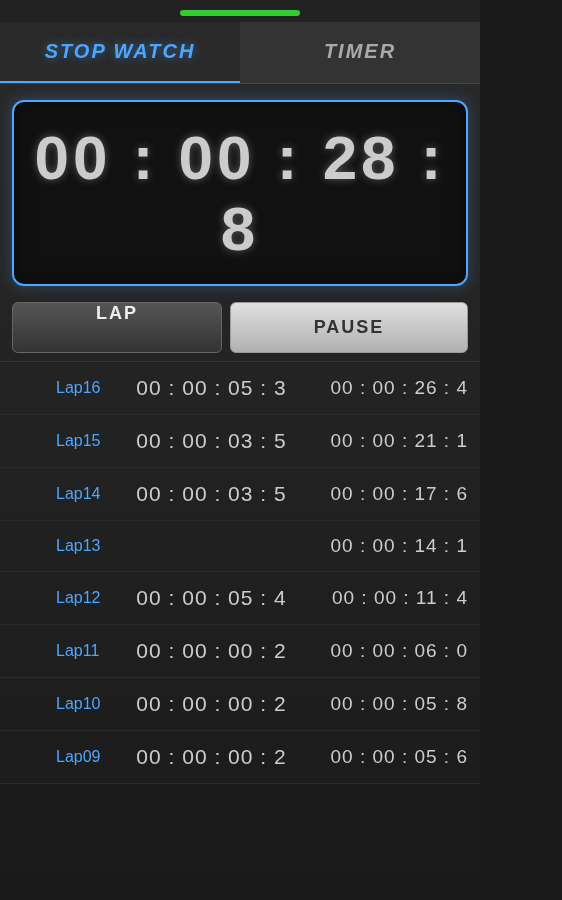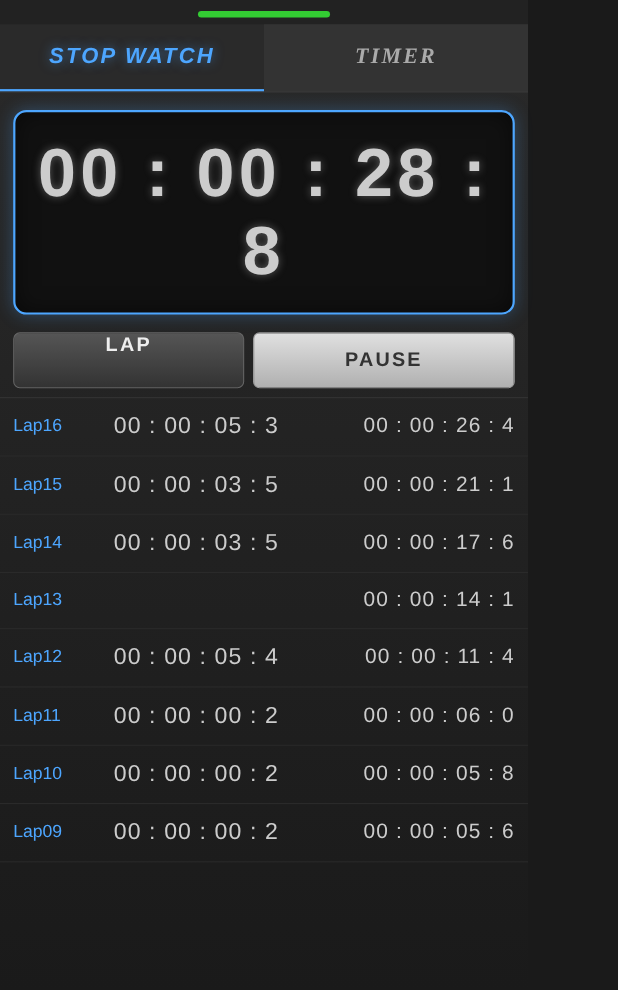--- a/index.html
+++ b/index.html
@@ -62,21 +62,20 @@
       background: #2a2a2a;
       border-bottom: 2px solid #4da6ff;
       font-style: italic;
       text-shadow: 0 0 10px rgba(77, 166, 255, 0.5);
     }
 
     .tab-timer {
       color: #aaa;
       background: #333;
       font-style: italic;
-      font-family: Liberation Serif, serif;
     }
 
     
     .display-container {
       margin: 16px 12px;
       background: #111;
       border: 2px solid #4da6ff;
       border-radius: 12px;
       padding: 20px 10px;
       display: flex;
@@ -148,20 +147,21 @@
       align-items: center;
       padding: 14px 12px;
       border-bottom: 1px solid #2a2a2a;
     }
 
     .lap-name {
       color: #4da6ff;
       font-size: 16px;
       width: 70px;
       flex-shrink: 0;
+      margin-left: 44px;
     }
 
     .lap-time {
       color: #ccc;
       font-size: 21px;
       flex: 1;
       letter-spacing: 1px;
       text-align: center;
     }
 

